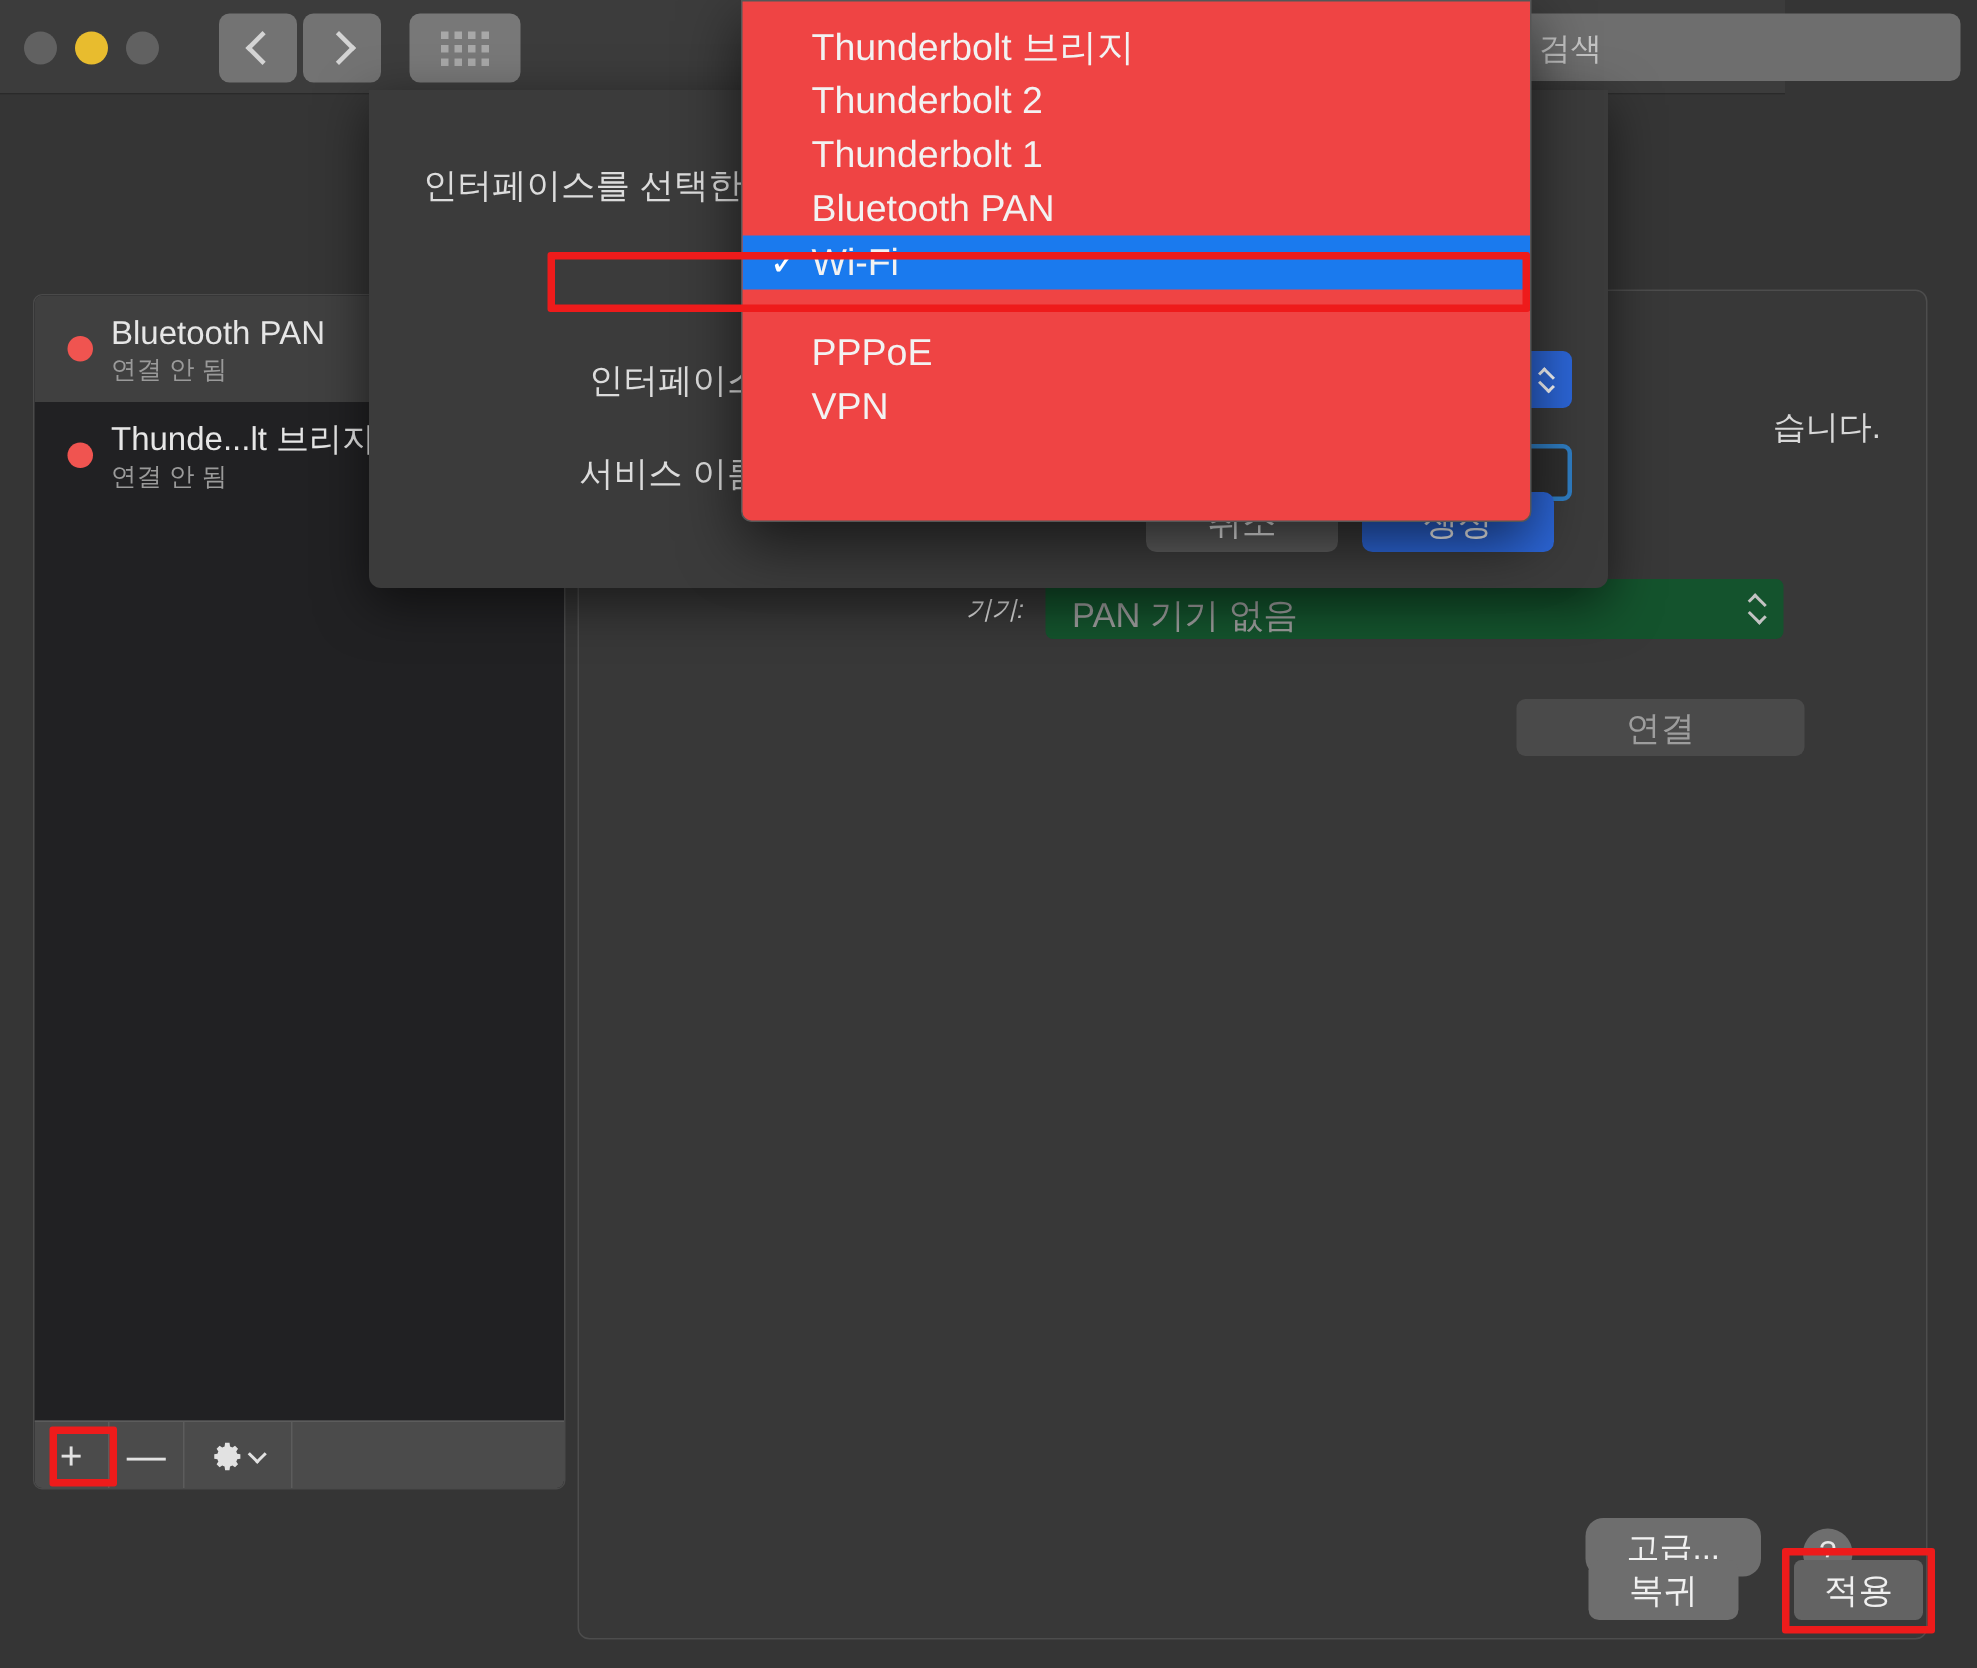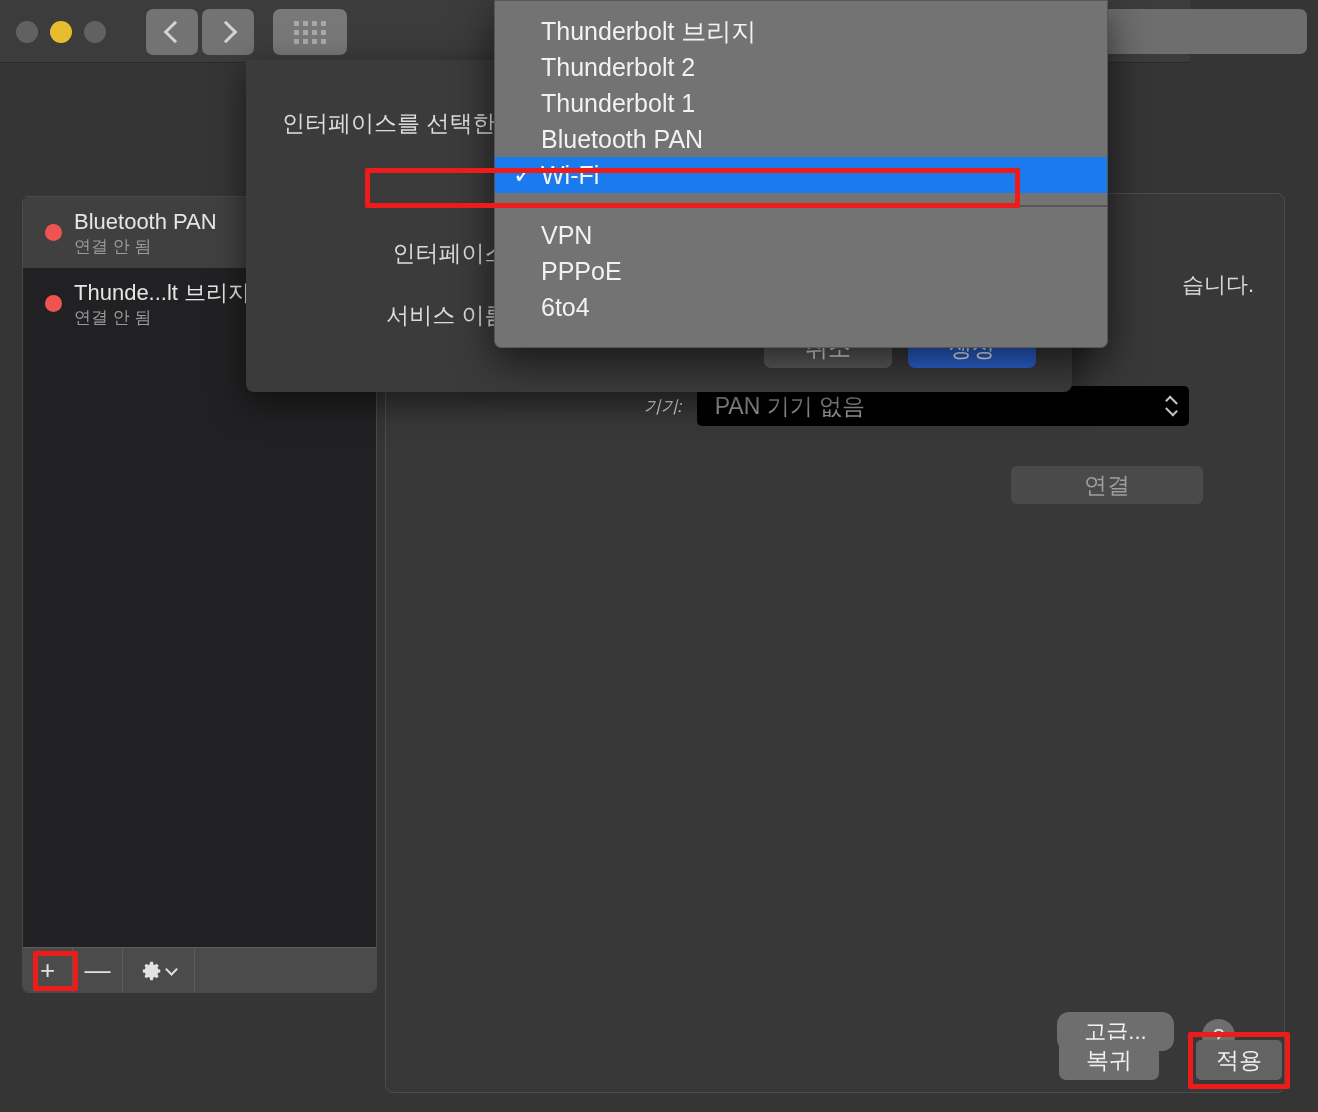--- a/index.html
+++ b/index.html
@@ -85,22 +85,22 @@
   }
   .statusline{
     position:absolute; left:28px; top:76px; width:840px;
     color:#d8d8d8; font-size:22px; text-align:right;
   }
   .devicerow{
     position:absolute; left:258px; top:192px; display:flex; align-items:center;
   }
   .devlabel{ color:#e0e0e0; font-size:17px; margin-right:14px;font-style:italic; }
   .stepperfield{
-    width:492px; height:40px; background:#000000; border-radius:5px;
-    display:flex; align-items:center; padding-left:18px; position:relative;text-decoration:underline;
+    width:492px; height:40px; background:#14532d; border-radius:5px;
+    display:flex; align-items:flex-end; padding-left:18px; position:relative;
   }
   .stepperfield span{ color:#9b9b9b; font-size:23px; }
   .stepper{
     position:absolute; right:12px; top:50%; transform:translateY(-50%);
     display:flex; flex-direction:column; gap:4px; align-items:center;
   }
   .stepper i{ display:block; width:11px; height:7px; }
   .stepper i.up{ border-left:2px solid #c3c3c3; border-top:2px solid #c3c3c3; transform:rotate(45deg) translate(1px,1px); }
   .stepper i.dn{ border-right:2px solid #c3c3c3; border-bottom:2px solid #c3c3c3; transform:rotate(45deg) translate(-1px,-1px); }
 
@@ -174,22 +174,22 @@
   .sheet-btn{
     height:40px; min-width:128px; border-radius:7px;
     display:flex; align-items:center; justify-content:center;
     font-size:23px; padding:0 20px;
   }
   .sheet-btn.cancel{ background:#5e5e5e; color:#f0f0f0; }
   .sheet-btn.create{ background:#2c66d8; color:#ffffff; }
 
   
   .menu{
-    position:absolute; left:494px; top:0px; width:614px; height:348px;
-    background:#737373; border:1px solid #565656; border-radius:0 0 7px 7px;
+    position:absolute; left:494px; top:0px; width:527px; height:348px;
+    background:#ef4444; border:1px solid #565656; border-radius:0 0 7px 7px;
     box-shadow:0 14px 40px rgba(0,0,0,.6); overflow:hidden;
     padding-top:12px; padding-bottom:10px;
   }
   .mitem{
     height:36px; display:flex; align-items:center; padding-left:18px;
     color:#f2f2f2; font-size:25px; white-space:nowrap;
   }
   .mitem .tick{ width:28px; flex:0 0 auto; font-size:24px; color:#fff; }
   .mitem .mlbl{ }
   .mitem.sel{ background:#1a7aee; }
@@ -345,29 +345,25 @@
       <span class="tick"></span>
       <span class="mlbl">Bluetooth PAN</span>
     </div>
     <div class="mitem sel">
       <span class="tick">✓</span>
       <span class="mlbl">Wi-Fi</span>
     </div>
     <div class="msep"></div>
     <div class="mitem">
       <span class="tick"></span>
+      <span class="mlbl">PPPoE</span>
+    </div>
+    <div class="mitem">
+      <span class="tick"></span>
       <span class="mlbl">VPN</span>
-    </div>
-    <div class="mitem">
-      <span class="tick"></span>
-      <span class="mlbl">PPPoE</span>
-    </div>
-    <div class="mitem">
-      <span class="tick"></span>
-      <span class="mlbl">6to4</span>
     </div>
   </div>
 
   <div class="redbox rb-menu"></div>
   <div class="redbox rb-plus"></div>
   <div class="redbox rb-apply"></div>
 
 </div>
 
 </body></html>

